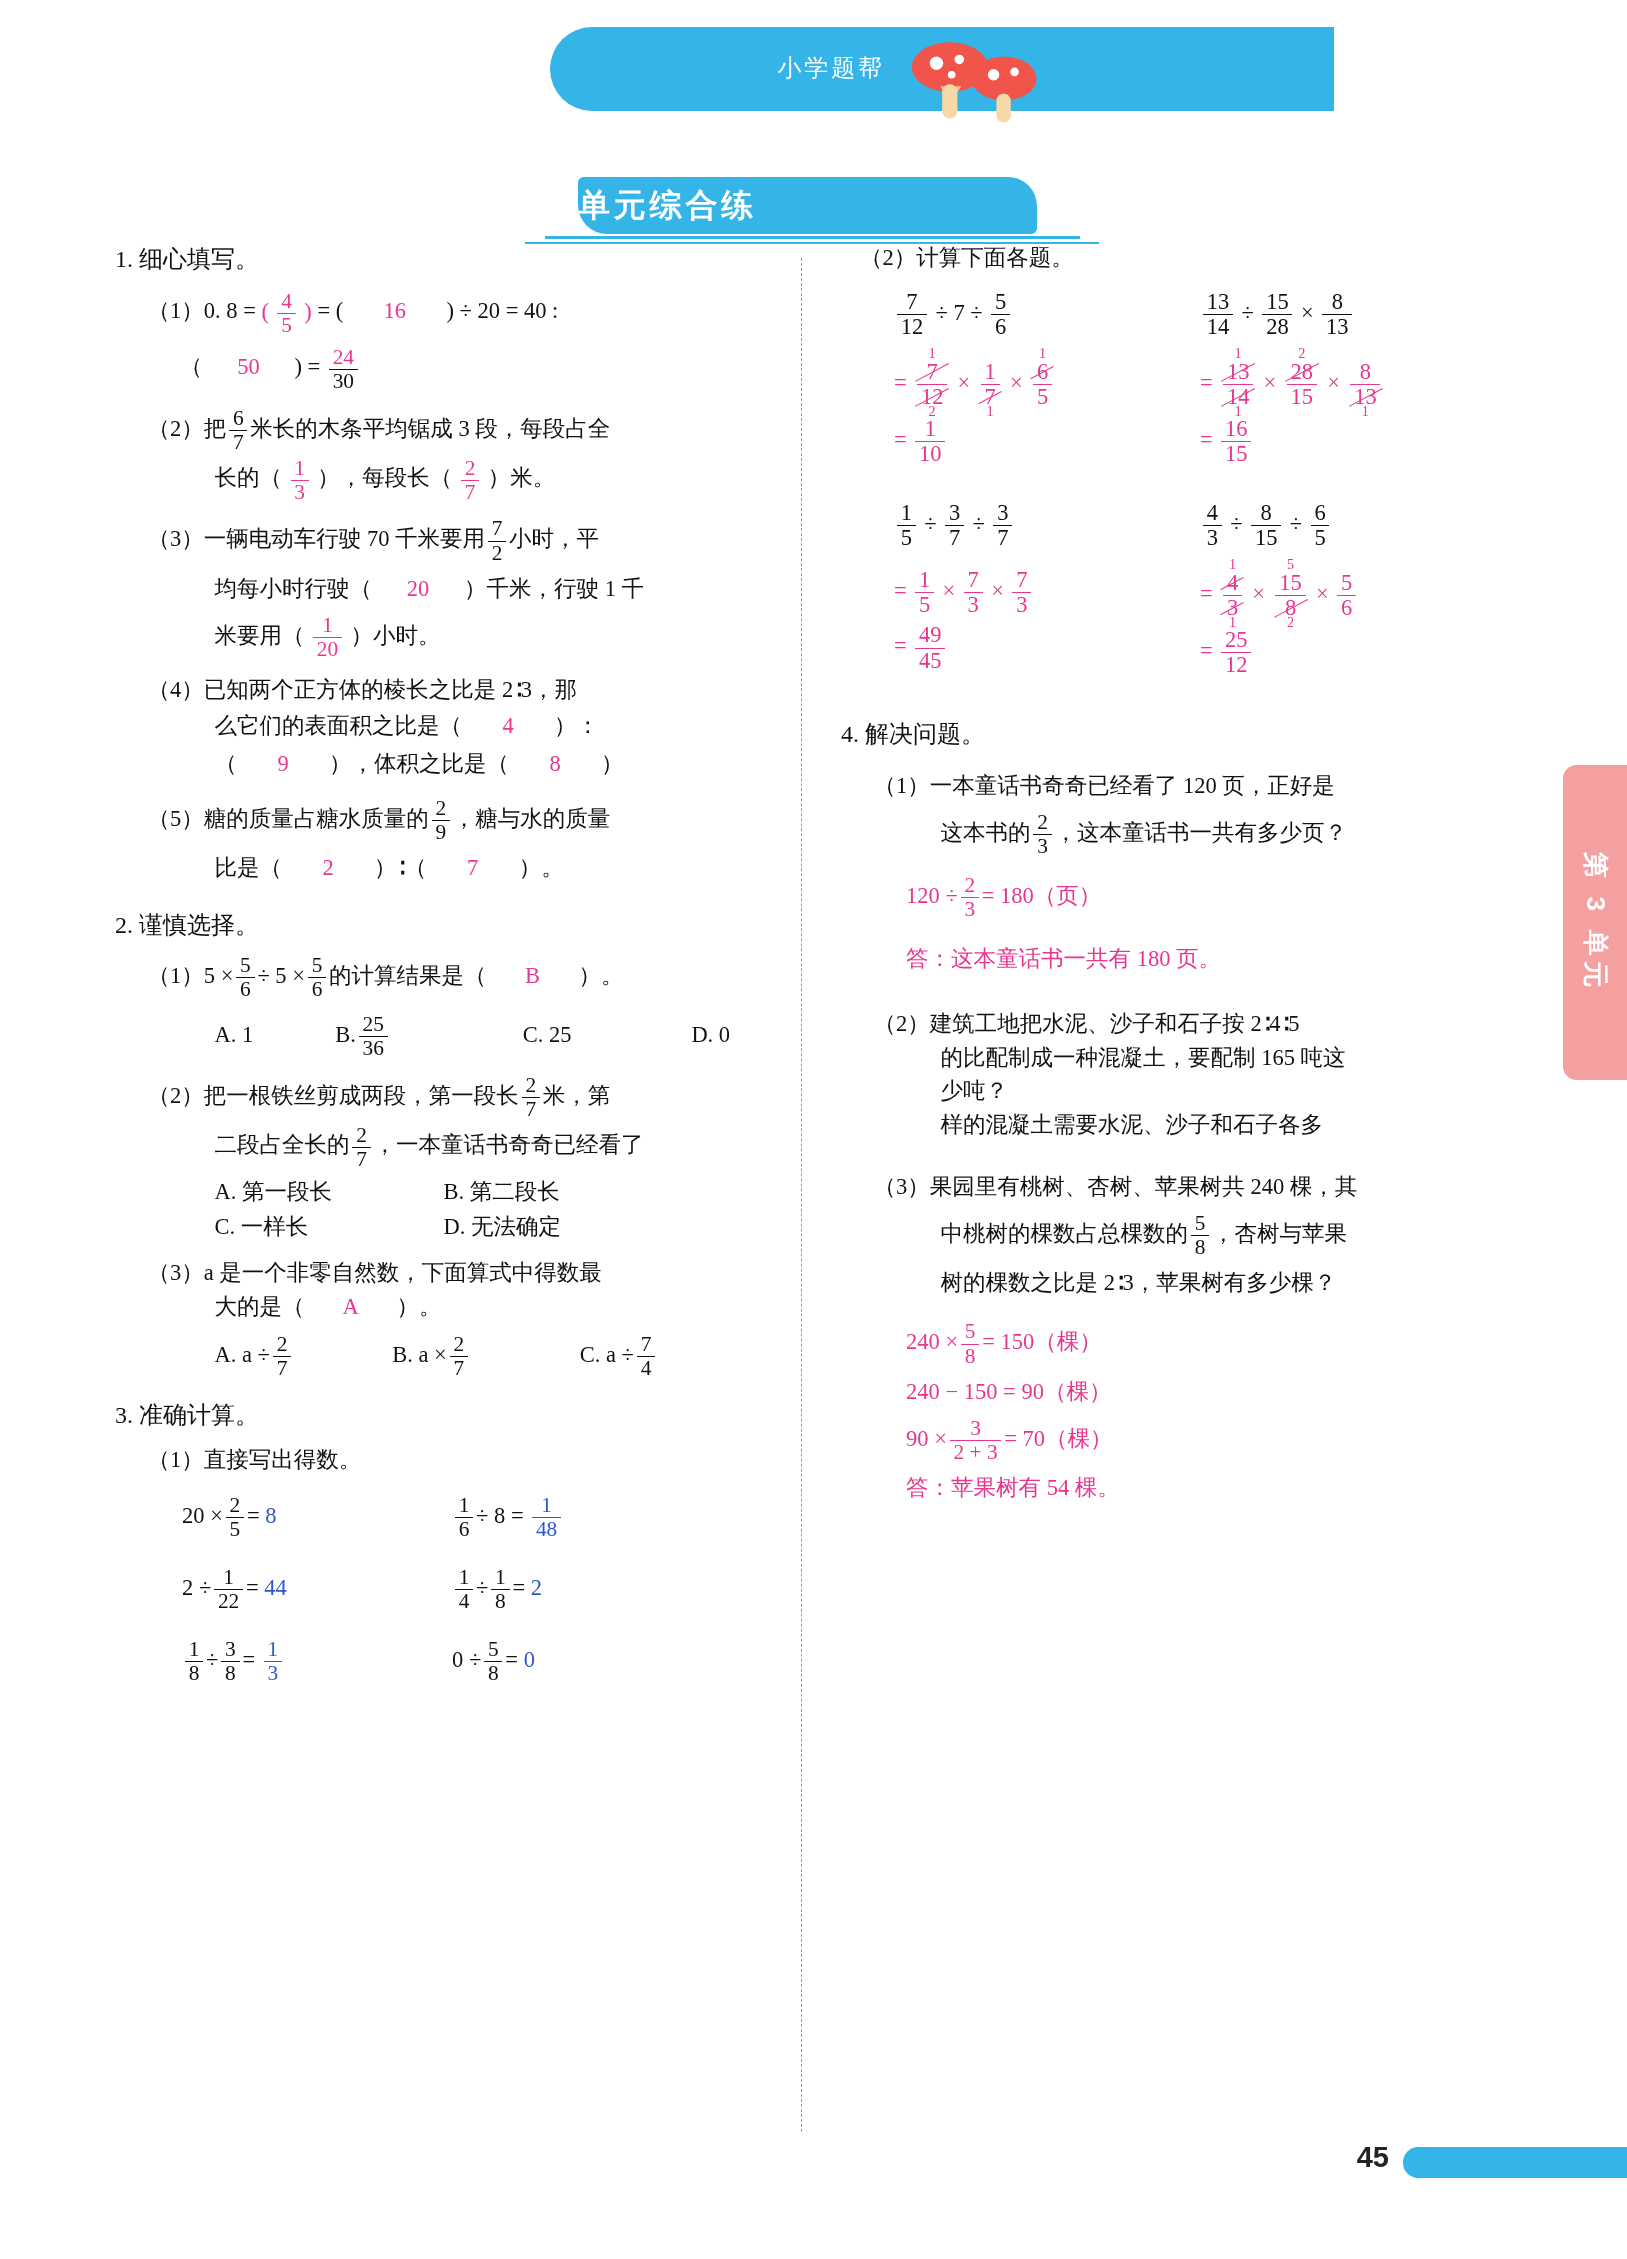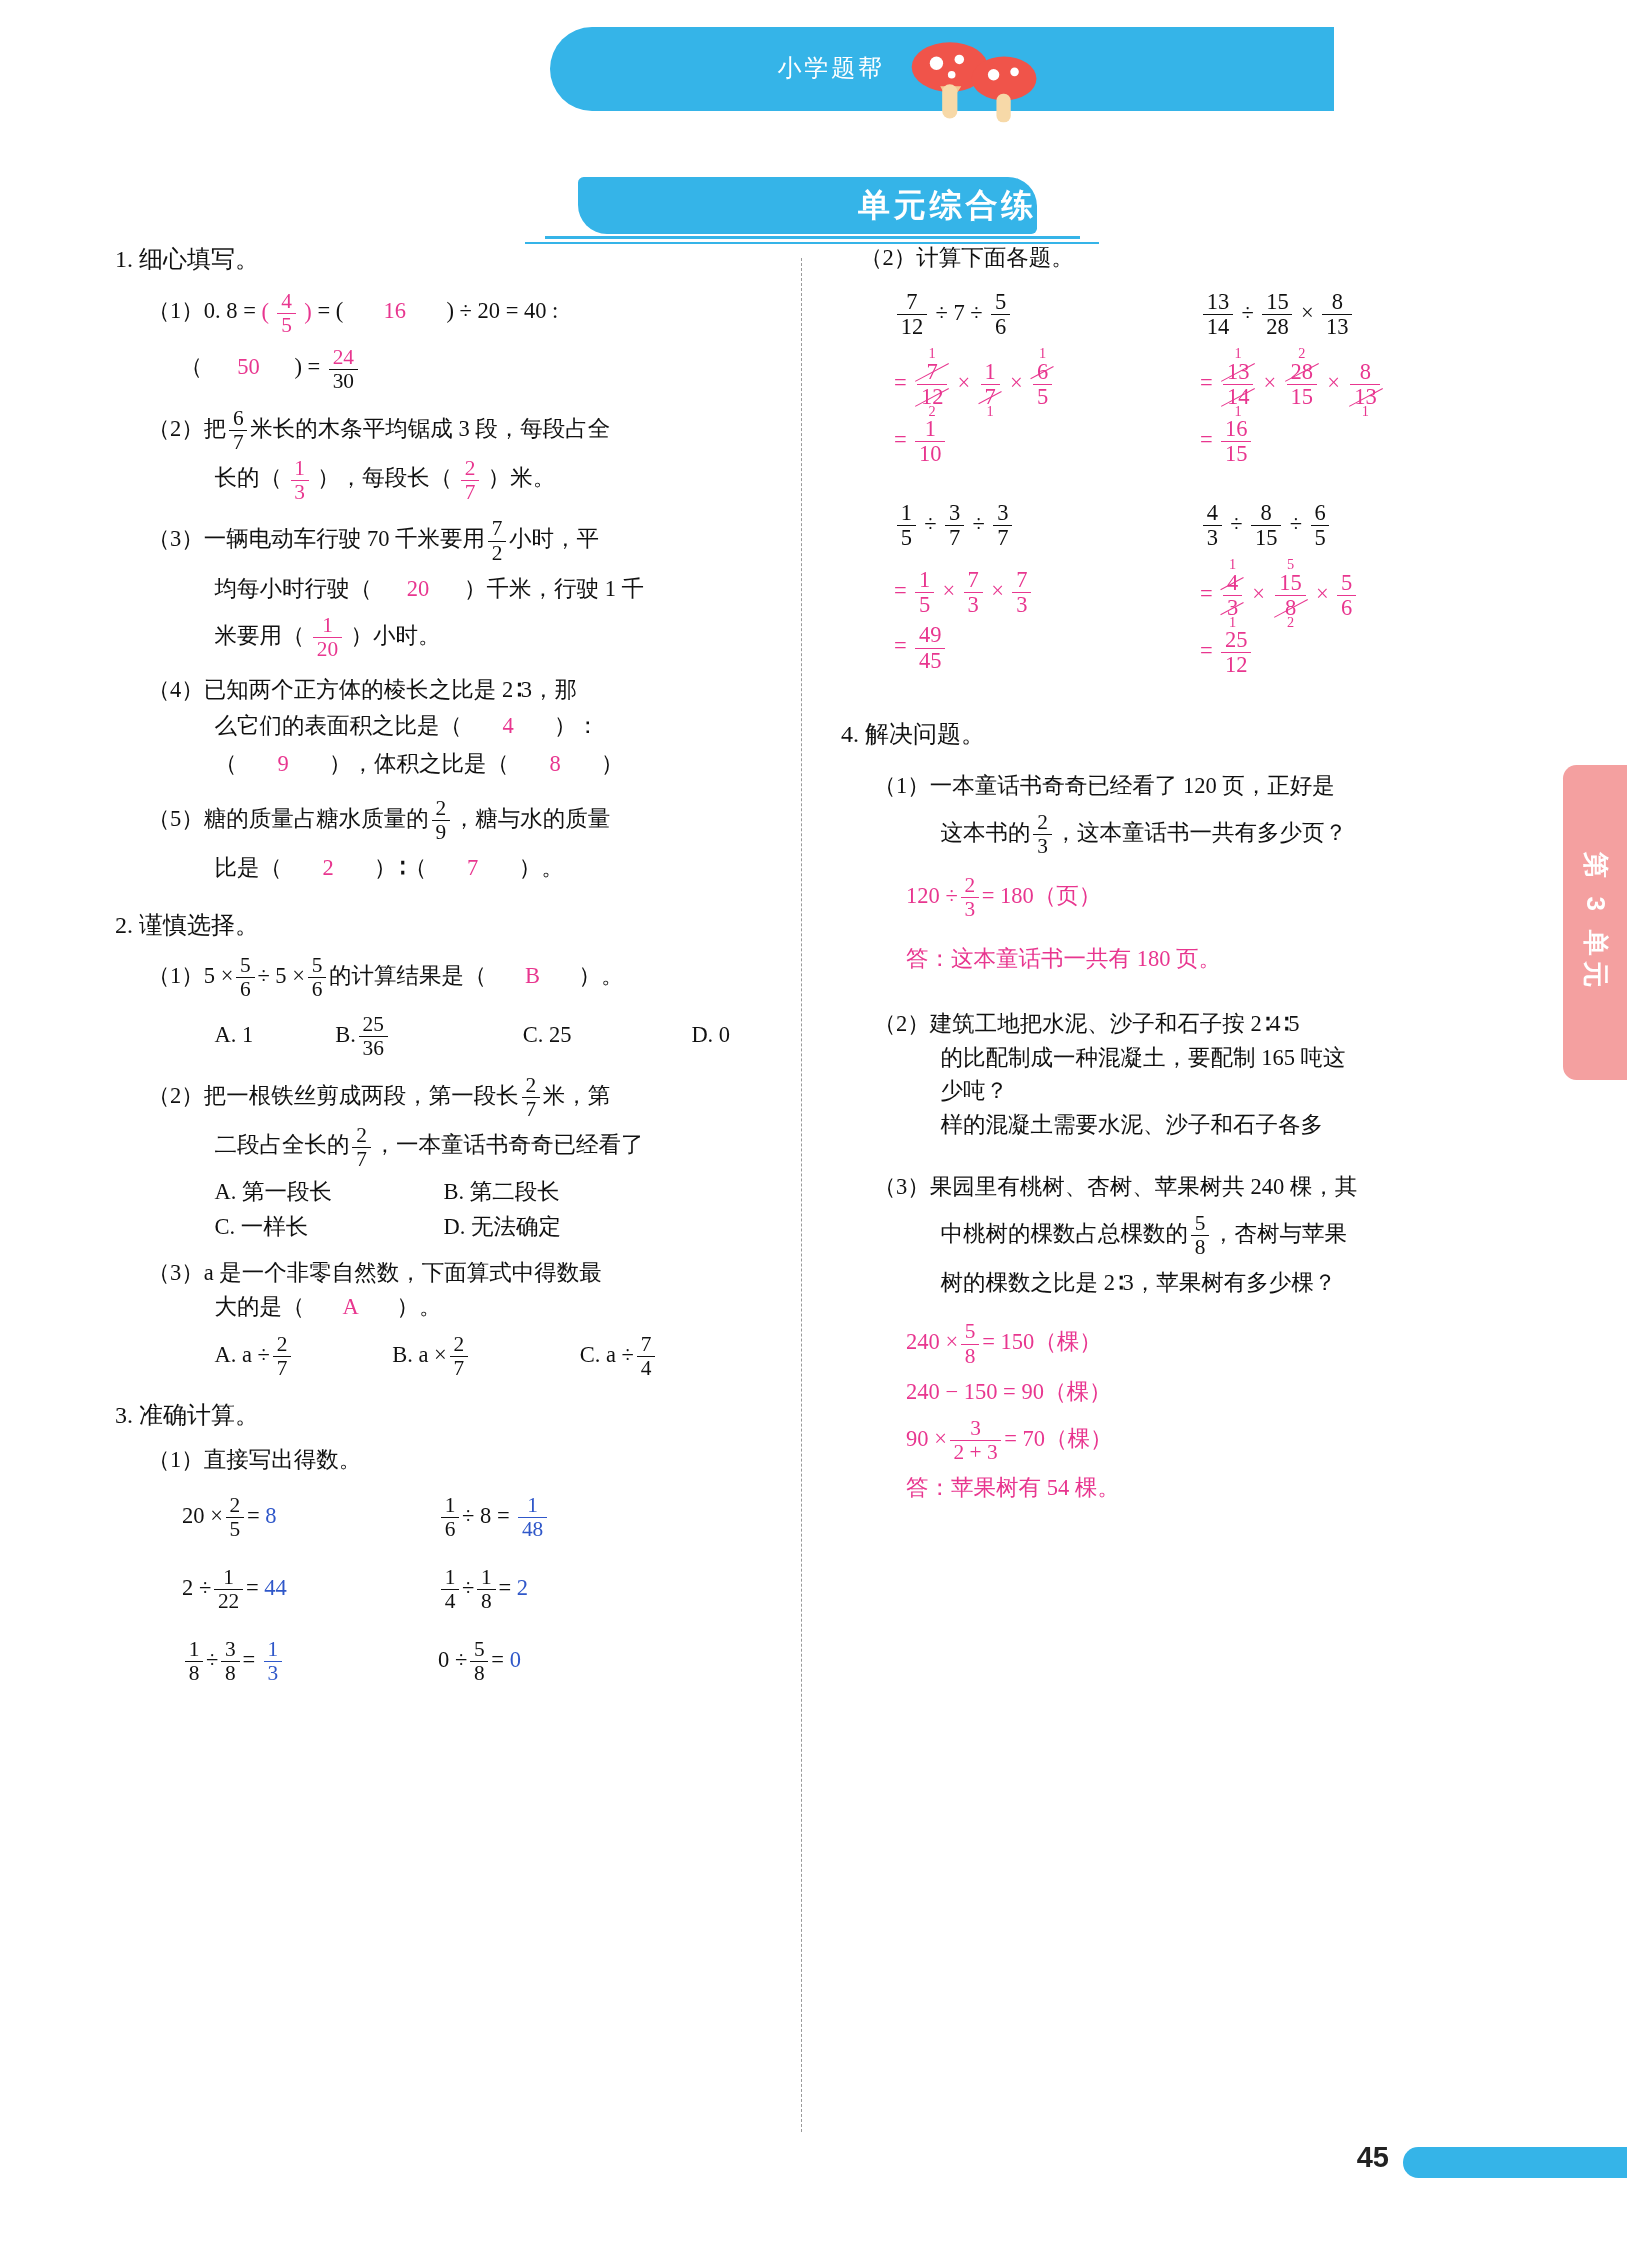--- a/index.html
+++ b/index.html
@@ -33,21 +33,21 @@
     position:absolute;left:578px;top:177px;width:478px;height:63px;
   }
   .title-box{
     position:absolute;left:0;top:0;width:459px;height:57px;
     background:#35b4e8;
     border-radius:5.7px 29px 5.7px 29px;
     box-shadow:0 0 0 0 transparent;
   }
   .title-text{
     position:absolute;left:0;top:0;width:459px;height:57px;
-    line-height:57px;text-align:right;color:#fff;
+    line-height:57px;text-align:left;color:#fff;
     font-size:32px;font-weight:bold;letter-spacing:3.8px;
     font-family:"Liberation Sans", sans-serif;
   }
   .title-underline{
     position:absolute;left:-33px;top:59px;width:535px;height:2.9px;background:#35b4e8;
   }
   .title-underline.u2{left:-53px;top:65px;width:574px;height:1.9px;}
 
   
   .col{position:absolute;top:241px;font-size:22.5px;line-height:1.5;}
@@ -100,21 +100,21 @@
 
   .cancel-wrap{display:inline-block;position:relative;padding:0 1.9px;}
   .cancel-top{position:absolute;left:50%;top:-19px;transform:translateX(-50%);font-size:14.3px;color:#e8368f;}
   .cancel-bot{position:absolute;left:50%;bottom:-19px;transform:translateX(-50%);font-size:14.3px;color:#e8368f;}
 
   .calc-grid{display:flex;gap:67px;}
   .calc-col{min-width:239px;}
   .calc-row{margin:0 0 9.6px 0;white-space:nowrap;}
   .eqline{margin:15.3px 0 5.7px 0;}
 
-  .two-col-small{display:flex;gap:36px;}
+  .two-col-small{display:flex;gap:50px;}
   .two-col-small > div{min-width:220px;}
   .small-eq{margin:0 0 25px 0;white-space:nowrap;}
 </style>
 </head>
 <body>
 
 <div class="page">
 
   <div class="top-bar">
     <div class="blue-strip"></div>

